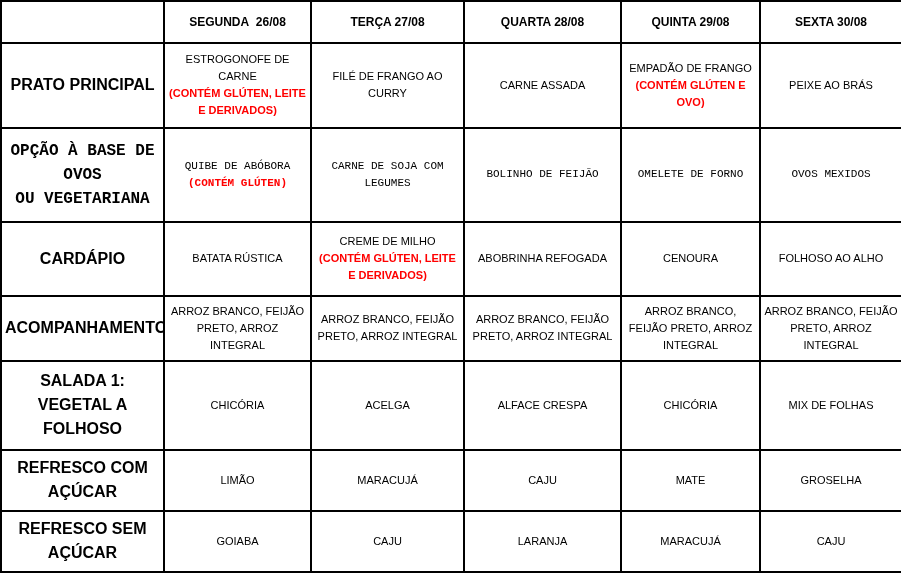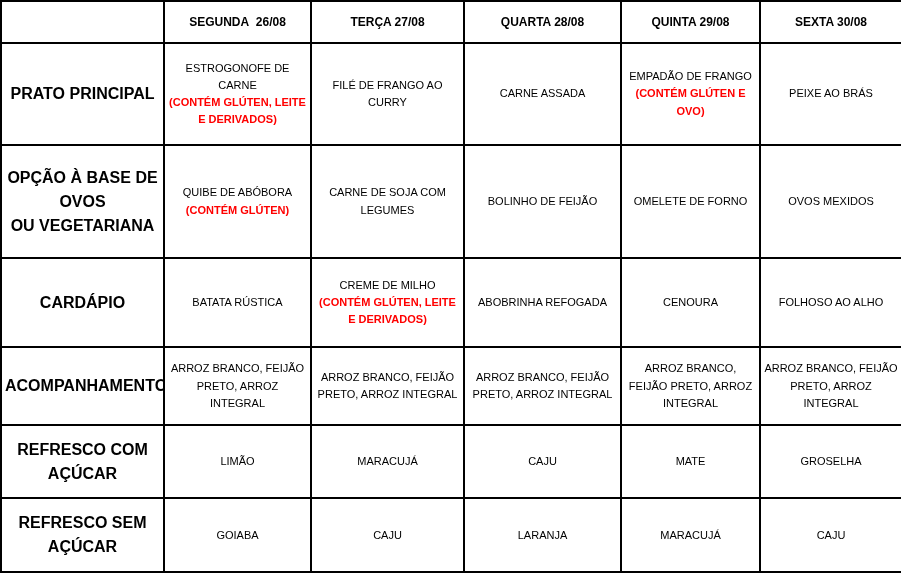--- a/index.html
+++ b/index.html
@@ -63,21 +63,21 @@
     </thead>
     <tbody>
         <tr style="height: 57px;">
           <th class="row-label">PRATO PRINCIPAL</th>
           <td class="menu-cell"><span class="dish-name">ESTROGONOFE DE CARNE</span><span class="allergen-warning">(CONTÉM GLÚTEN, LEITE E DERIVADOS)</span></td>
           <td class="menu-cell"><span class="dish-name">FILÉ DE FRANGO AO CURRY</span></td>
           <td class="menu-cell"><span class="dish-name">CARNE ASSADA</span></td>
           <td class="menu-cell"><span class="dish-name">EMPADÃO DE FRANGO</span><span class="allergen-warning">(CONTÉM GLÚTEN E OVO)</span></td>
           <td class="menu-cell"><span class="dish-name">PEIXE AO BRÁS</span></td>
         </tr>
-        <tr style="height: 80px;">
+        <tr style="height: 80px; font-family: Liberation Mono, monospace;">
           <th class="row-label">OPÇÃO À BASE DE OVOS
 OU VEGETARIANA</th>
           <td class="menu-cell"><span class="dish-name">QUIBE DE ABÓBORA</span><span class="allergen-warning">(CONTÉM GLÚTEN)</span></td>
           <td class="menu-cell"><span class="dish-name">CARNE DE SOJA COM LEGUMES</span></td>
           <td class="menu-cell"><span class="dish-name">BOLINHO DE FEIJÃO</span></td>
           <td class="menu-cell"><span class="dish-name">OMELETE DE FORNO</span></td>
           <td class="menu-cell"><span class="dish-name">OVOS MEXIDOS</span></td>
         </tr>
         <tr style="height: 63px;">
           <th class="row-label">CARDÁPIO</th>
@@ -88,20 +88,29 @@
           <td class="menu-cell"><span class="dish-name">FOLHOSO AO ALHO</span></td>
         </tr>
         <tr style="height: 52px;">
           <th class="row-label">ACOMPANHAMENTOS</th>
           <td class="menu-cell"><span class="dish-name">ARROZ BRANCO, FEIJÃO PRETO, ARROZ INTEGRAL</span></td>
           <td class="menu-cell"><span class="dish-name">ARROZ BRANCO, FEIJÃO PRETO, ARROZ INTEGRAL</span></td>
           <td class="menu-cell"><span class="dish-name">ARROZ BRANCO, FEIJÃO PRETO, ARROZ INTEGRAL</span></td>
           <td class="menu-cell"><span class="dish-name">ARROZ BRANCO, FEIJÃO PRETO, ARROZ INTEGRAL</span></td>
           <td class="menu-cell"><span class="dish-name">ARROZ BRANCO, FEIJÃO PRETO, ARROZ INTEGRAL</span></td>
         </tr>
+        <tr style="height: 73px;">
+          <th class="row-label">SALADA 1:
+VEGETAL A FOLHOSO</th>
+          <td class="menu-cell"><span class="dish-name">CHICÓRIA</span></td>
+          <td class="menu-cell"><span class="dish-name">ACELGA</span></td>
+          <td class="menu-cell"><span class="dish-name">ALFACE CRESPA</span></td>
+          <td class="menu-cell"><span class="dish-name">CHICÓRIA</span></td>
+          <td class="menu-cell"><span class="dish-name">MIX DE FOLHAS</span></td>
+        </tr>
         <tr style="height: 41px; margin-left: 39px;">
           <th class="row-label">REFRESCO COM AÇÚCAR</th>
           <td class="menu-cell"><span class="dish-name">LIMÃO</span></td>
           <td class="menu-cell"><span class="dish-name">MARACUJÁ</span></td>
           <td class="menu-cell"><span class="dish-name">CAJU</span></td>
           <td class="menu-cell"><span class="dish-name">MATE</span></td>
           <td class="menu-cell"><span class="dish-name">GROSELHA</span></td>
         </tr>
         <tr style="height: 42px;">
           <th class="row-label">REFRESCO SEM AÇÚCAR</th>

